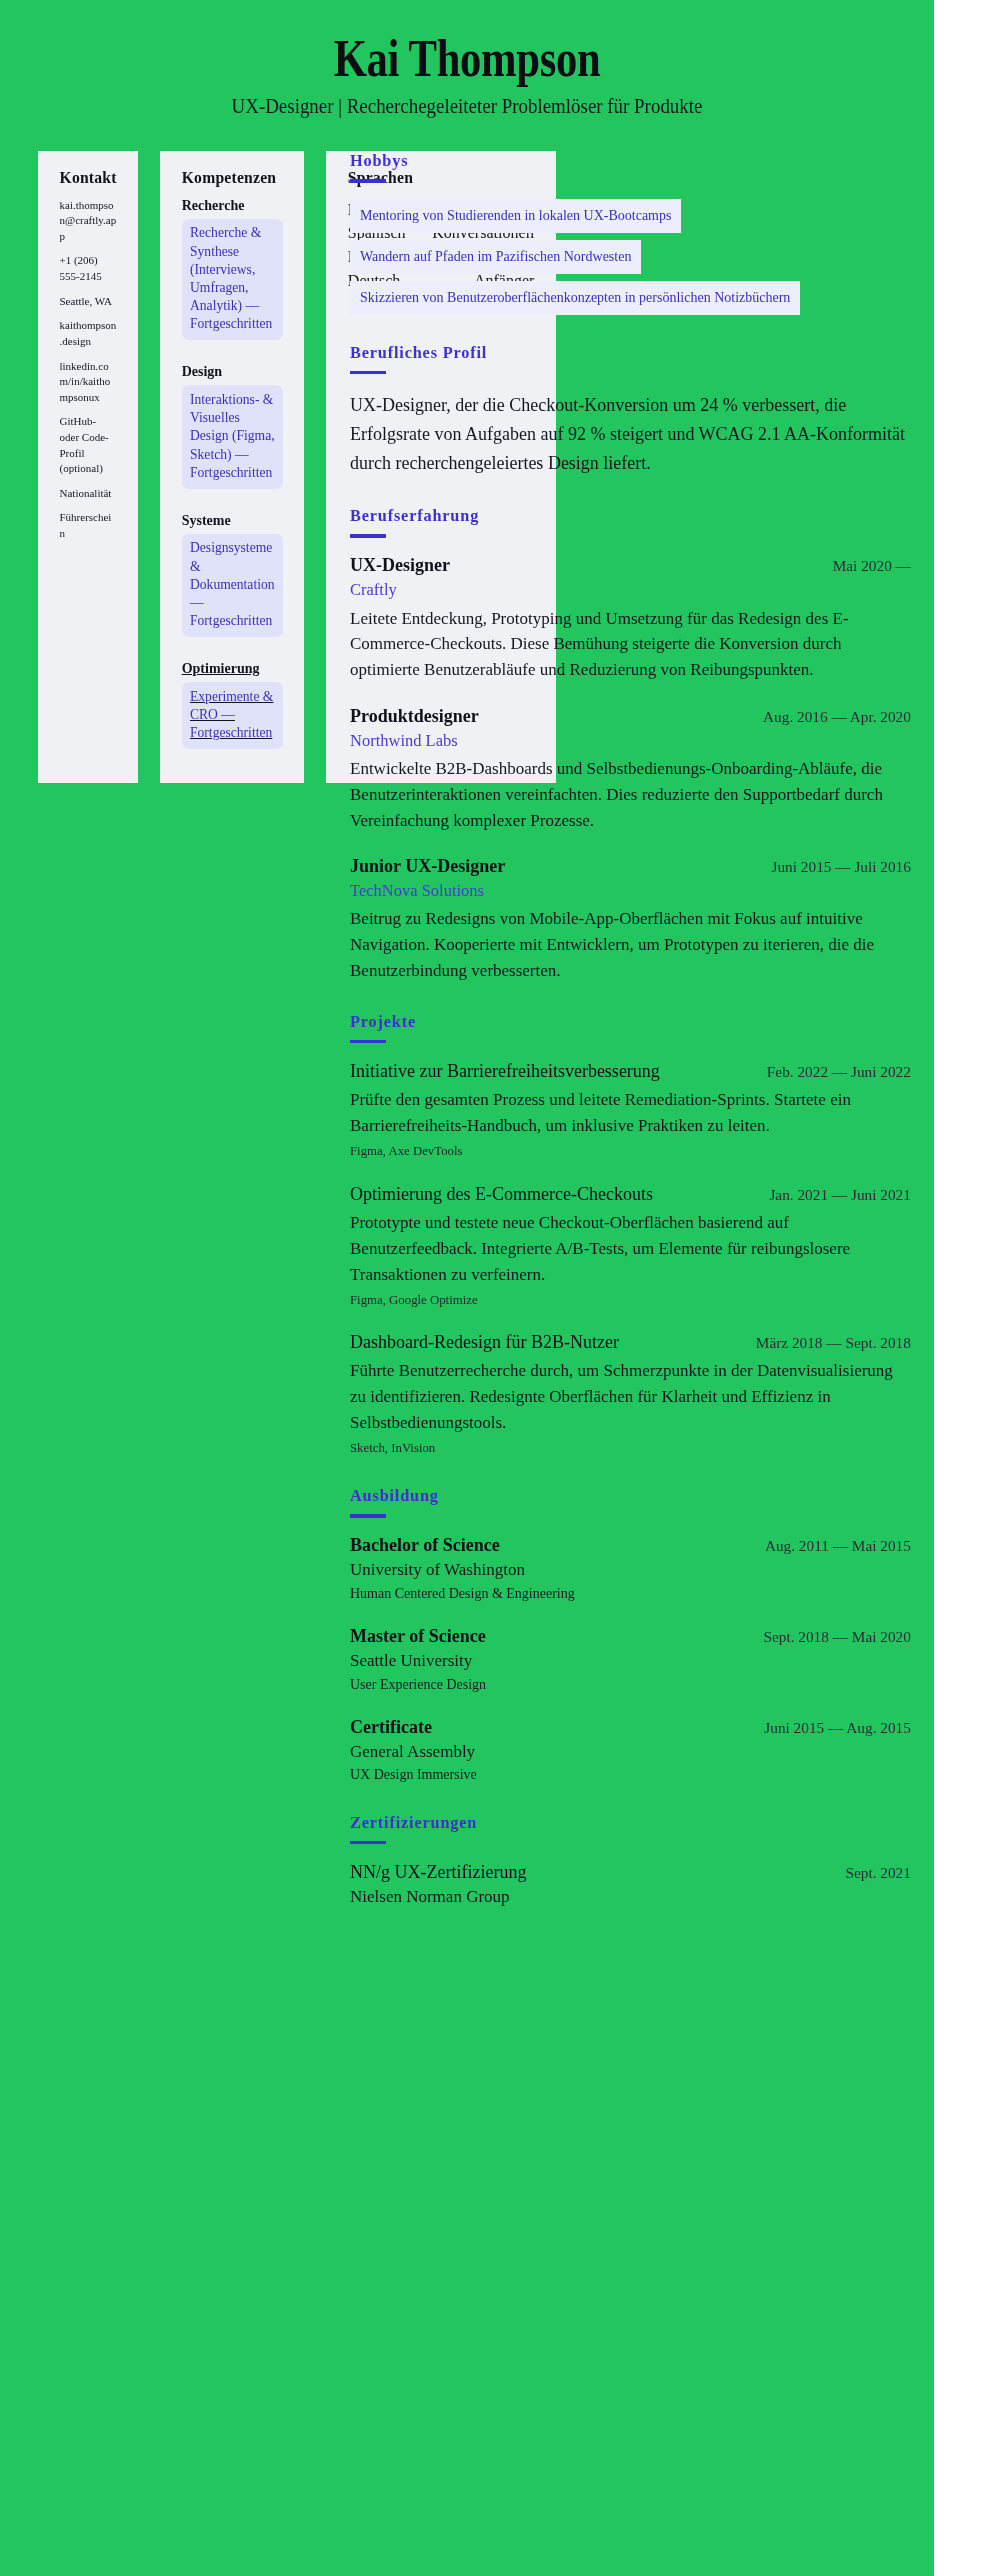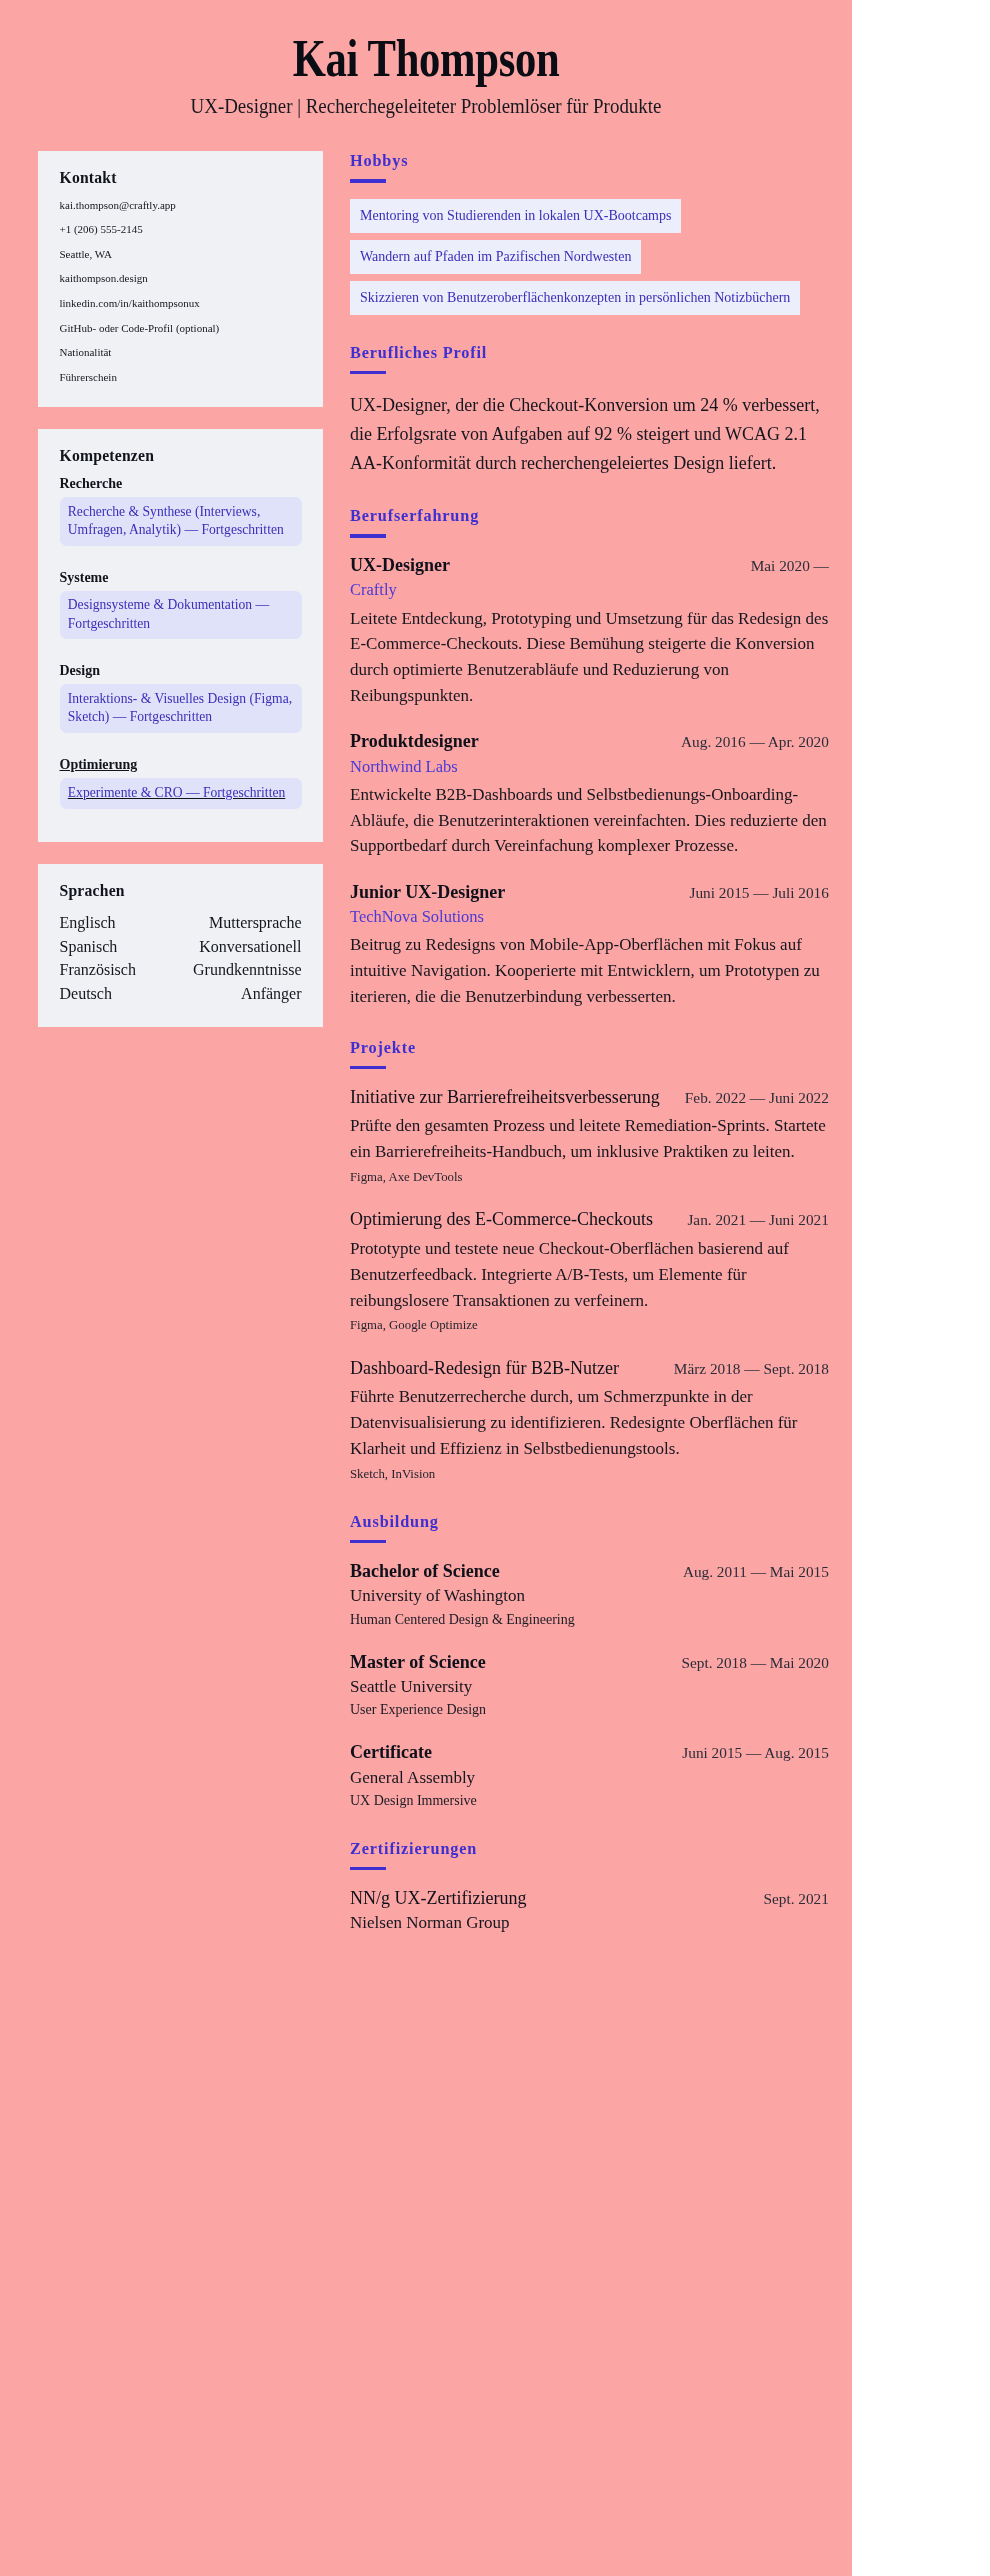--- a/index.html
+++ b/index.html
@@ -9,23 +9,23 @@
     background: #ffffff;
   }
 
   body {
     font-family: "Liberation Serif", "DejaVu Serif", serif;
     color: #12141c;
     -webkit-font-smoothing: antialiased;
   }
 
   .page {
-    width: 852px;
+    width: 934px;
     min-height: 2576px;
-    background: #fca5a5;
+    background: #22c55e;
     padding: 0;
     position: relative;
   }
 
   
   .masthead {
     text-align: center;
     padding: 31px 50px 8.3px 50px;
   }
   .full-name {
@@ -53,21 +53,21 @@
     display: flex;
     align-items: flex-start;
     padding: 23px 16.5px 33px 38px;
     gap: 27px;
   }
 
   .sidebar {
     width: 285px;
     flex: 0 0 285px;
     display: flex;
-    flex-direction: column;
+    flex-direction: row;
     gap: 22px;
   }
 
   .main {
     flex: 1 1 auto;
     min-width: 0;
     padding-right: 6.6px;
   }
 
   
@@ -248,26 +248,26 @@
       </section>
 
       <section class="side-card">
         <div class="side-card-title">Kompetenzen</div>
 
         <div class="skill-group">
           <div class="skill-cat">Recherche</div>
           <div class="skill-chip">Recherche &amp; Synthese (Interviews, Umfragen, Analytik) — Fortgeschritten</div>
         </div>
         <div class="skill-group">
+          <div class="skill-cat">Design</div>
+          <div class="skill-chip">Interaktions- &amp; Visuelles Design (Figma, Sketch) — Fortgeschritten</div>
+        </div>
+        <div class="skill-group">
           <div class="skill-cat">Systeme</div>
           <div class="skill-chip">Designsysteme &amp; Dokumentation — Fortgeschritten</div>
-        </div>
-        <div class="skill-group">
-          <div class="skill-cat">Design</div>
-          <div class="skill-chip">Interaktions- &amp; Visuelles Design (Figma, Sketch) — Fortgeschritten</div>
         </div>
         <div class="skill-group">
           <div class="skill-cat">Optimierung</div>
           <div class="skill-chip">Experimente &amp; CRO — Fortgeschritten</div>
         </div>
       </section>
 
       <section class="side-card">
         <div class="side-card-title">Sprachen</div>
         <div class="lang-row">

